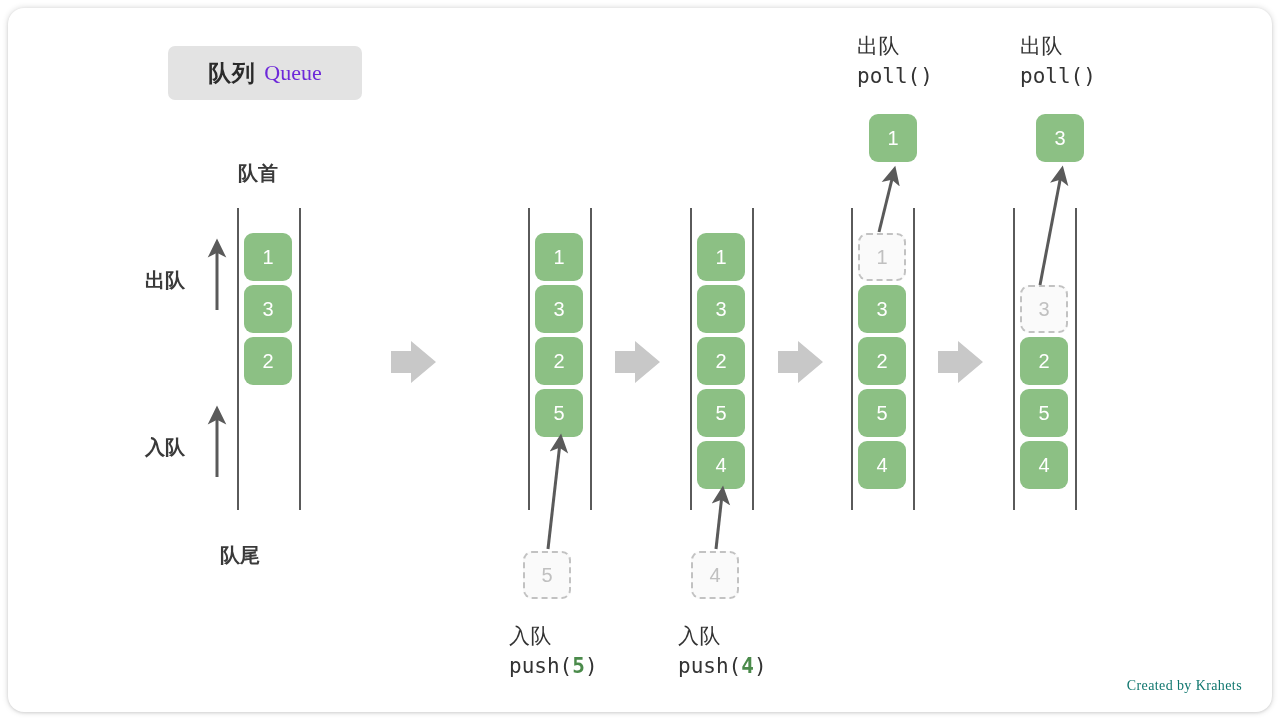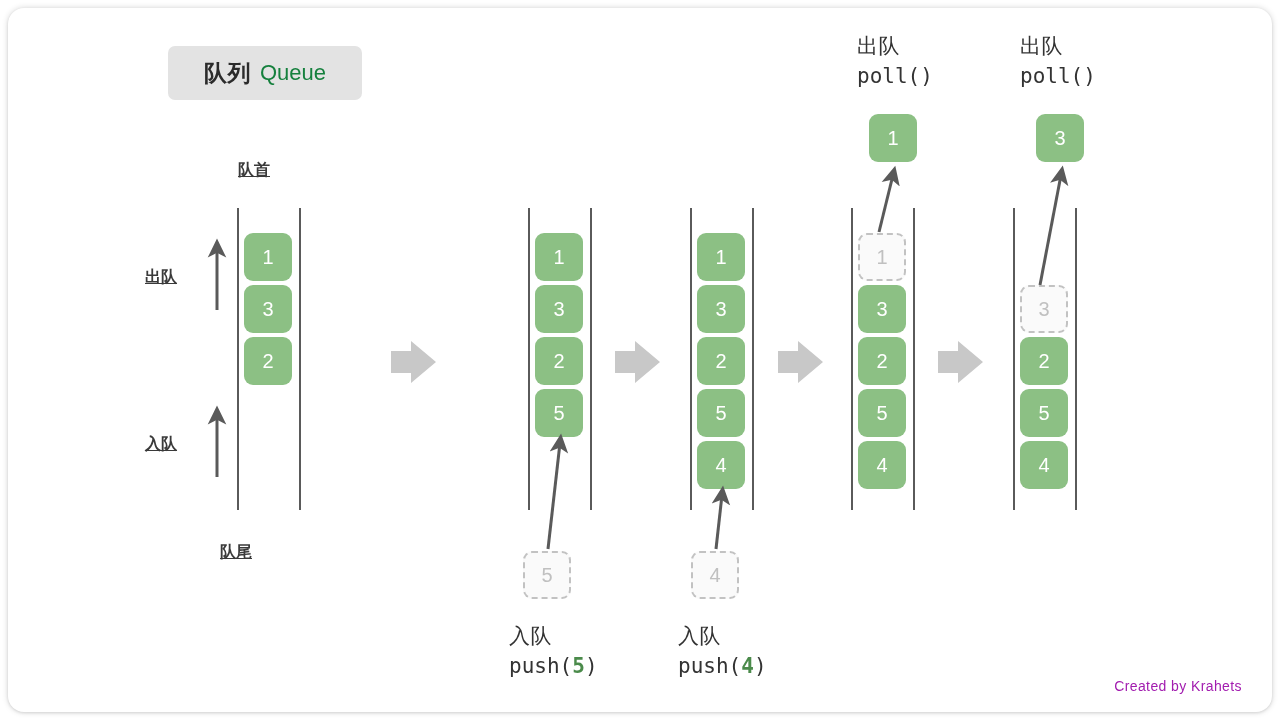--- a/index.html
+++ b/index.html
@@ -46,34 +46,33 @@
     justify-content: center;
     gap: 9px;
   }
   .title-cn {
     font-size: 23px;
     font-weight: bold;
     color: #2b2b2b;
     letter-spacing: 0.5px;
   }
   .title-en {
-    font-family: Liberation Sans, sans-serif;
+    font-family: Liberation Serif, serif;
     font-size: 22px;
-    color: #15803d;
+    color: #6d28d9;
     text-align: right;
   }
 
   
   .lbl-cn-bold {
     position: absolute;
-    font-size: 16px;
+    font-size: 20px;
     font-weight: bold;
     color: #3a3a3a;
     white-space: nowrap;
-    text-decoration: underline;
   }
   .op-label {
     position: absolute;
     white-space: nowrap;
     text-align: left;
   }
   .op-cn {
     display: block;
     font-size: 21px;
     color: #333333;
@@ -126,23 +125,23 @@
     width: 1280px;
     height: 720px;
     pointer-events: none;
   }
 
   
   .credit {
     position: absolute;
     right: 38px;
     bottom: 26px;
-    font-family: Liberation Sans, sans-serif;
+    font-family: Liberation Serif, serif;
     font-size: 14px;
-    color: #a21caf;
+    color: #0f766e;
     letter-spacing: 0.4px;
   }
 </style>
 </head>
 <body>
 
 <div id="canvas">
   <div class="card"></div>
 
   <div class="title-chip">

